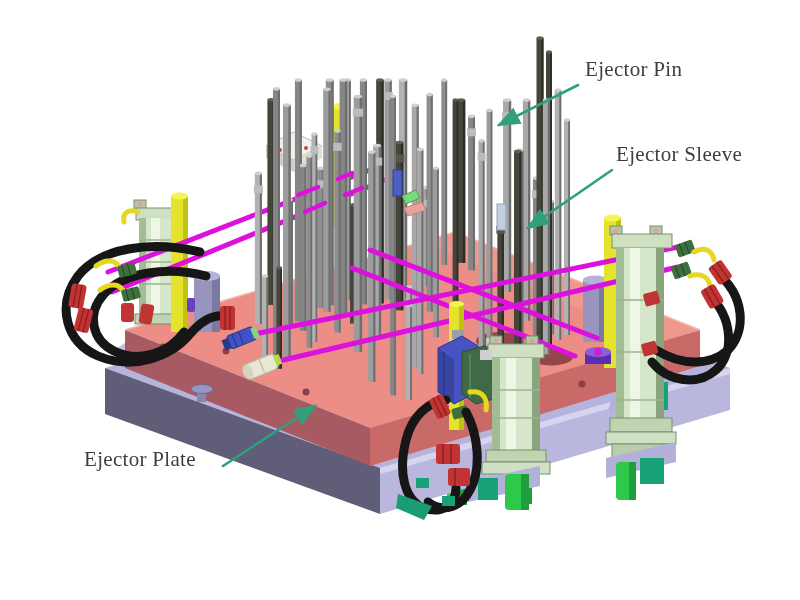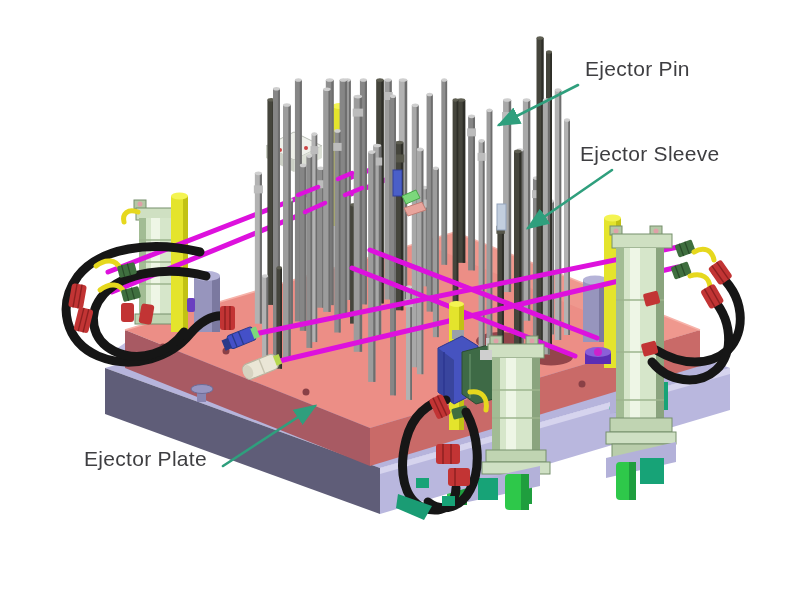--- a/index.html
+++ b/index.html
@@ -1,17 +1,17 @@
 <!DOCTYPE html>
 <html style="--label-text: #3e3e41; --annotation-arrow: #2f9f7d; --ejector-plate-top: #ec8e86; --ejector-plate-front: #c96a68; --ejector-plate-front-shadow: #a85a63; --base-plate-top: #b6b4dc; --base-plate-front: #b9b7de; --base-plate-shadow: #5f5d78; --return-pin-yellow: #e4e42c; --tube-magenta: #dd11dd; --ejector-pin-gray: #9a9a9a; --cylinder-green: #d6e6ca; --hose-black: #161616; --fitting-red: #c23434; --foot-green: #2ec84a; --clamp-teal: #17a377;"><head>
 <meta charset="utf-8">
 <style>
   html,body{margin:0;padding:0;background:#ffffff;}
   .stage{position:relative;width:800px;height:600px;background:#ffffff;overflow:hidden;
-         font-family:Liberation Sans, sans-serif;}
+         font-family:Liberation Serif, serif;}
   .stage svg{position:absolute;left:0;top:0;}
   .lbl{position:absolute;font-size:21px;font-weight:500;color:var(--label-text,#3e3e41);
        letter-spacing:.3px;white-space:nowrap;}
   .arrow{stroke:var(--annotation-arrow,#2f9f7d);stroke-width:2.6;stroke-linecap:round;fill:none;}
   #arrowhead path{fill:var(--annotation-arrow,#2f9f7d);}
   .tube{stroke:var(--tube-magenta,#dd11dd);stroke-width:5;stroke-linecap:round;fill:none;}
   .tubeseg{stroke:var(--tube-magenta,#dd11dd);stroke-width:4.5;stroke-linecap:round;fill:none;}
   .hose{stroke:var(--hose-black,#161616);stroke-width:9;stroke-linecap:round;fill:none;}
   .yel-el{stroke:#e6d81e;stroke-width:5;stroke-linecap:round;fill:none;}
 </style>
@@ -593,15 +593,15 @@
   </g>
 
   <g>
     <line class="arrow" x1="578" y1="85" x2="499" y2="125" marker-end="url(#arrowhead)"></line>
     <line class="arrow" x1="612" y1="170" x2="528" y2="228" marker-end="url(#arrowhead)"></line>
     <line class="arrow" x1="223" y1="466" x2="315" y2="406" marker-end="url(#arrowhead)"></line>
   </g>
 </svg>
 
 <div class="lbl" style="left:585px;top:57px">Ejector Pin</div>
-<div class="lbl" style="left:580px;top:142px">Ejector Sleeve</div>
+<div class="lbl" style="left:616px;top:142px">Ejector Sleeve</div>
 <div class="lbl" style="left:84px;top:447px">Ejector Plate</div>
 </div>
 
 </body></html>

